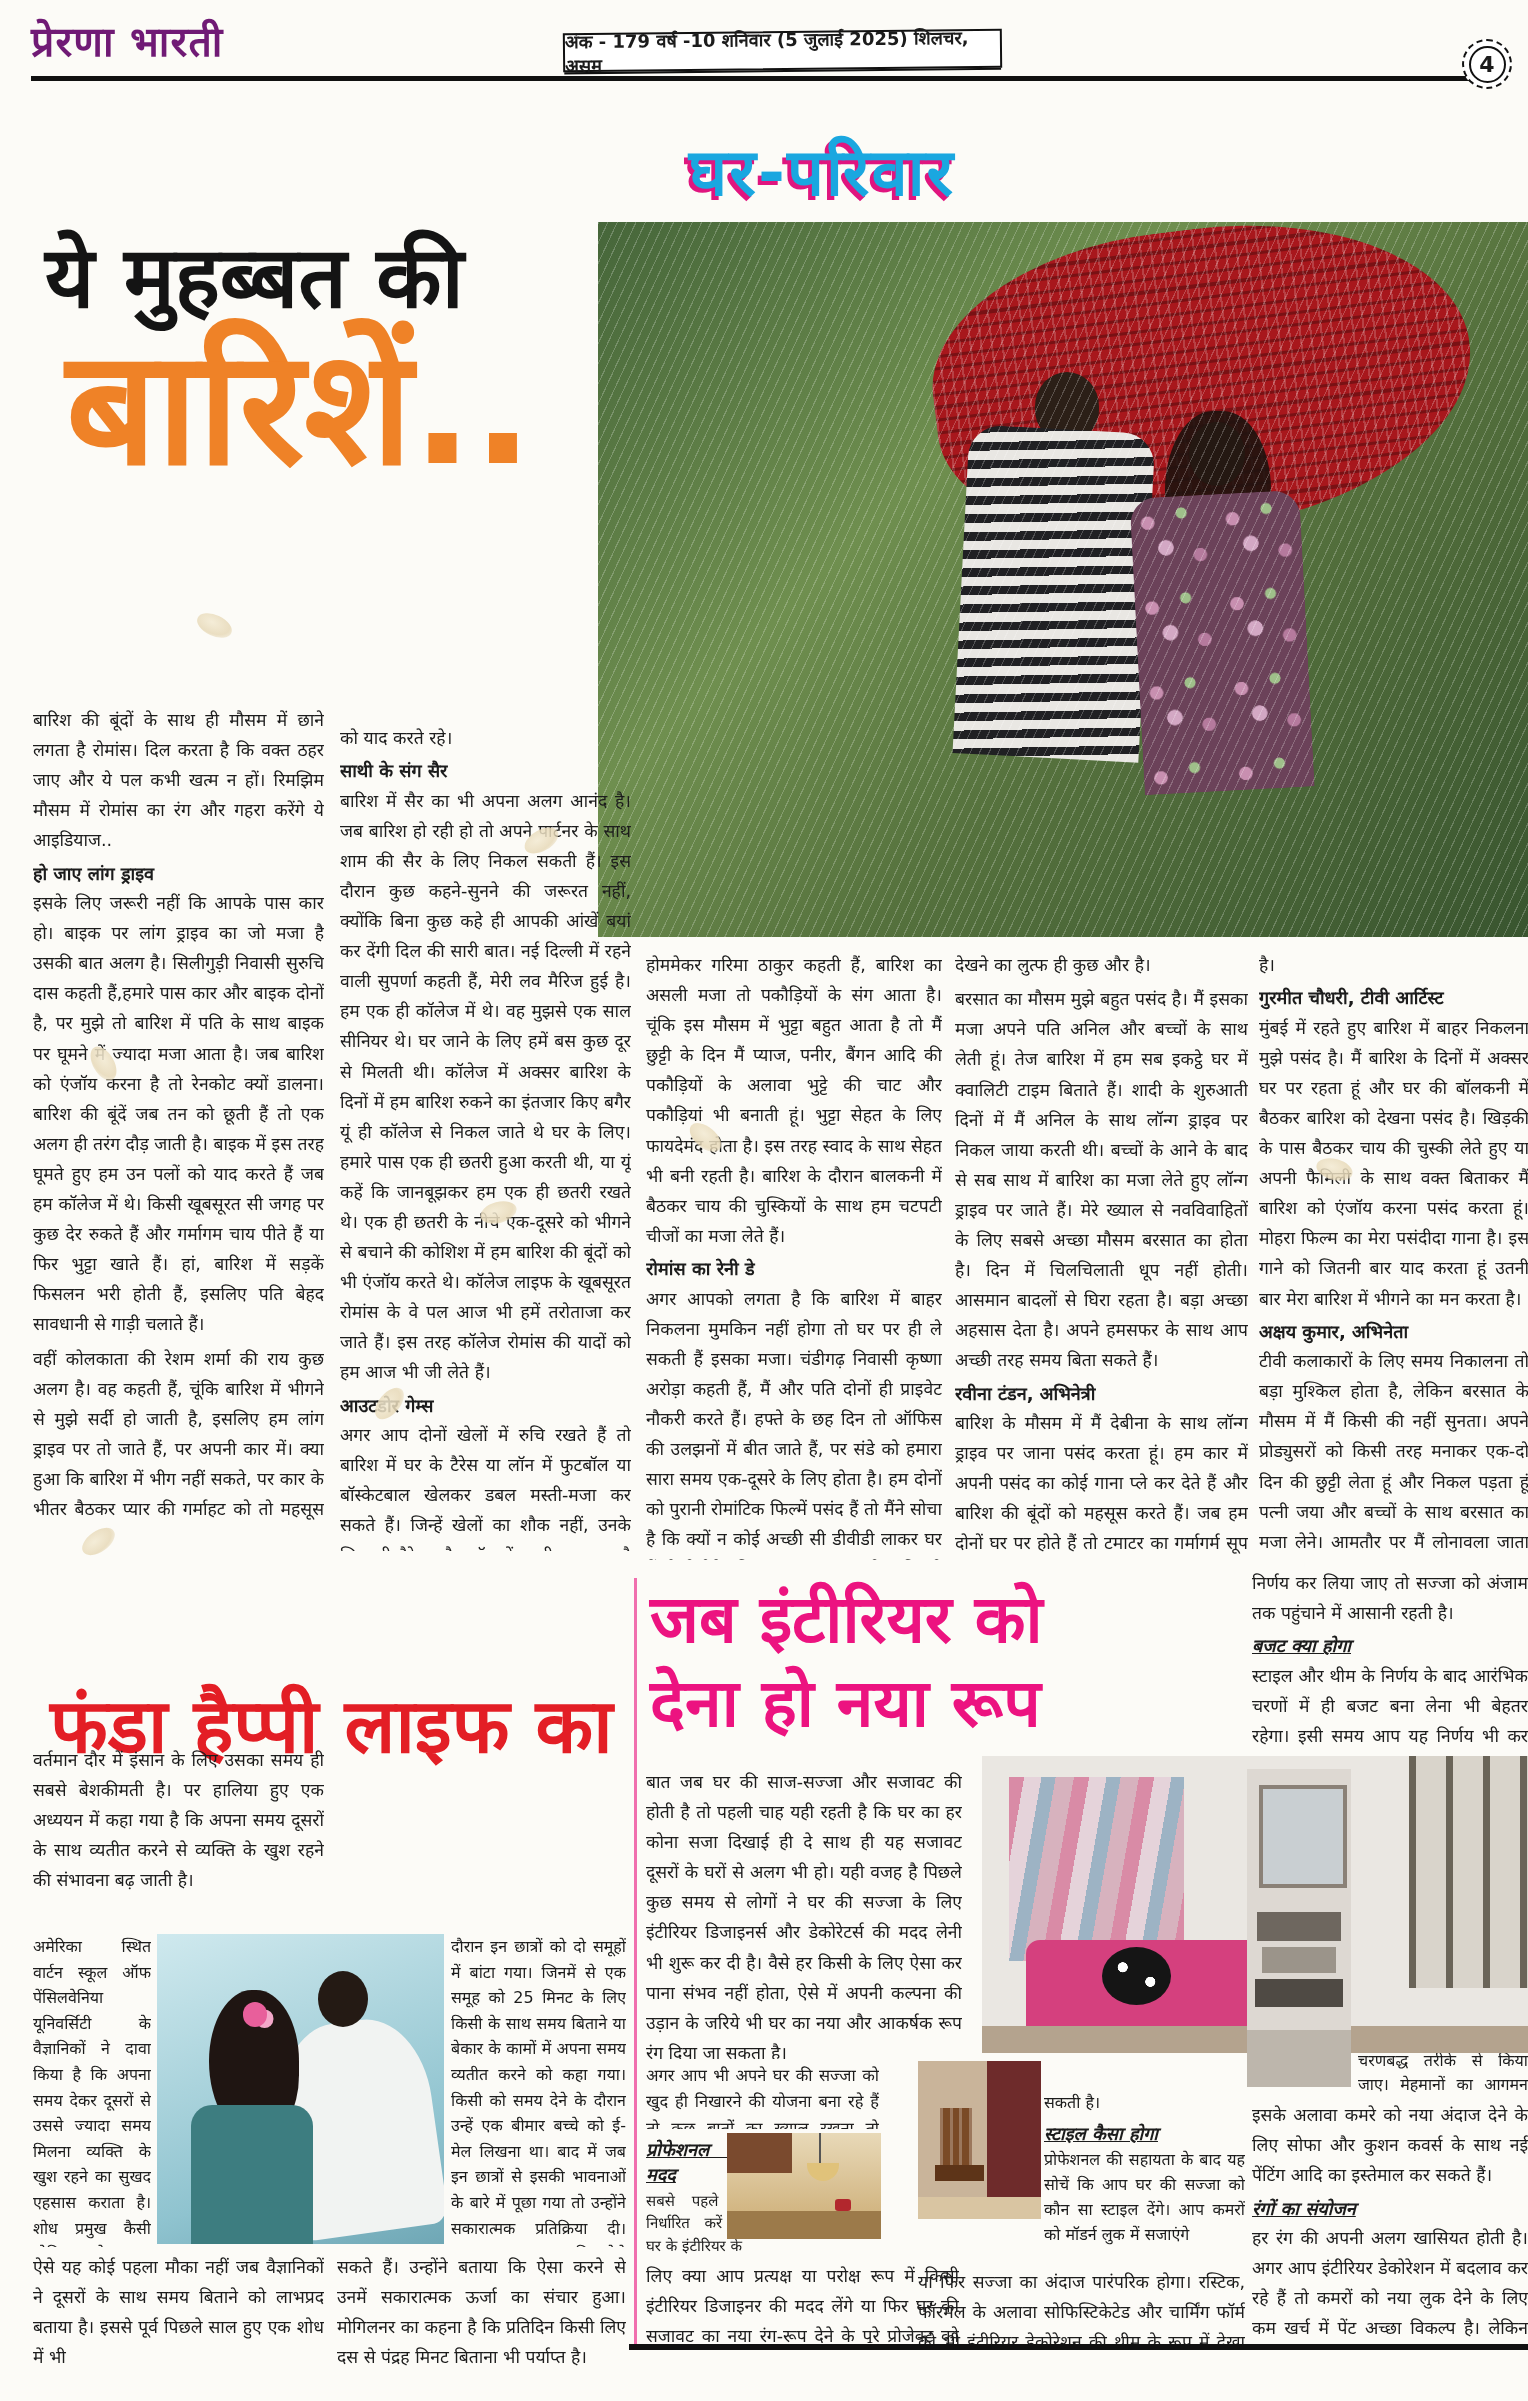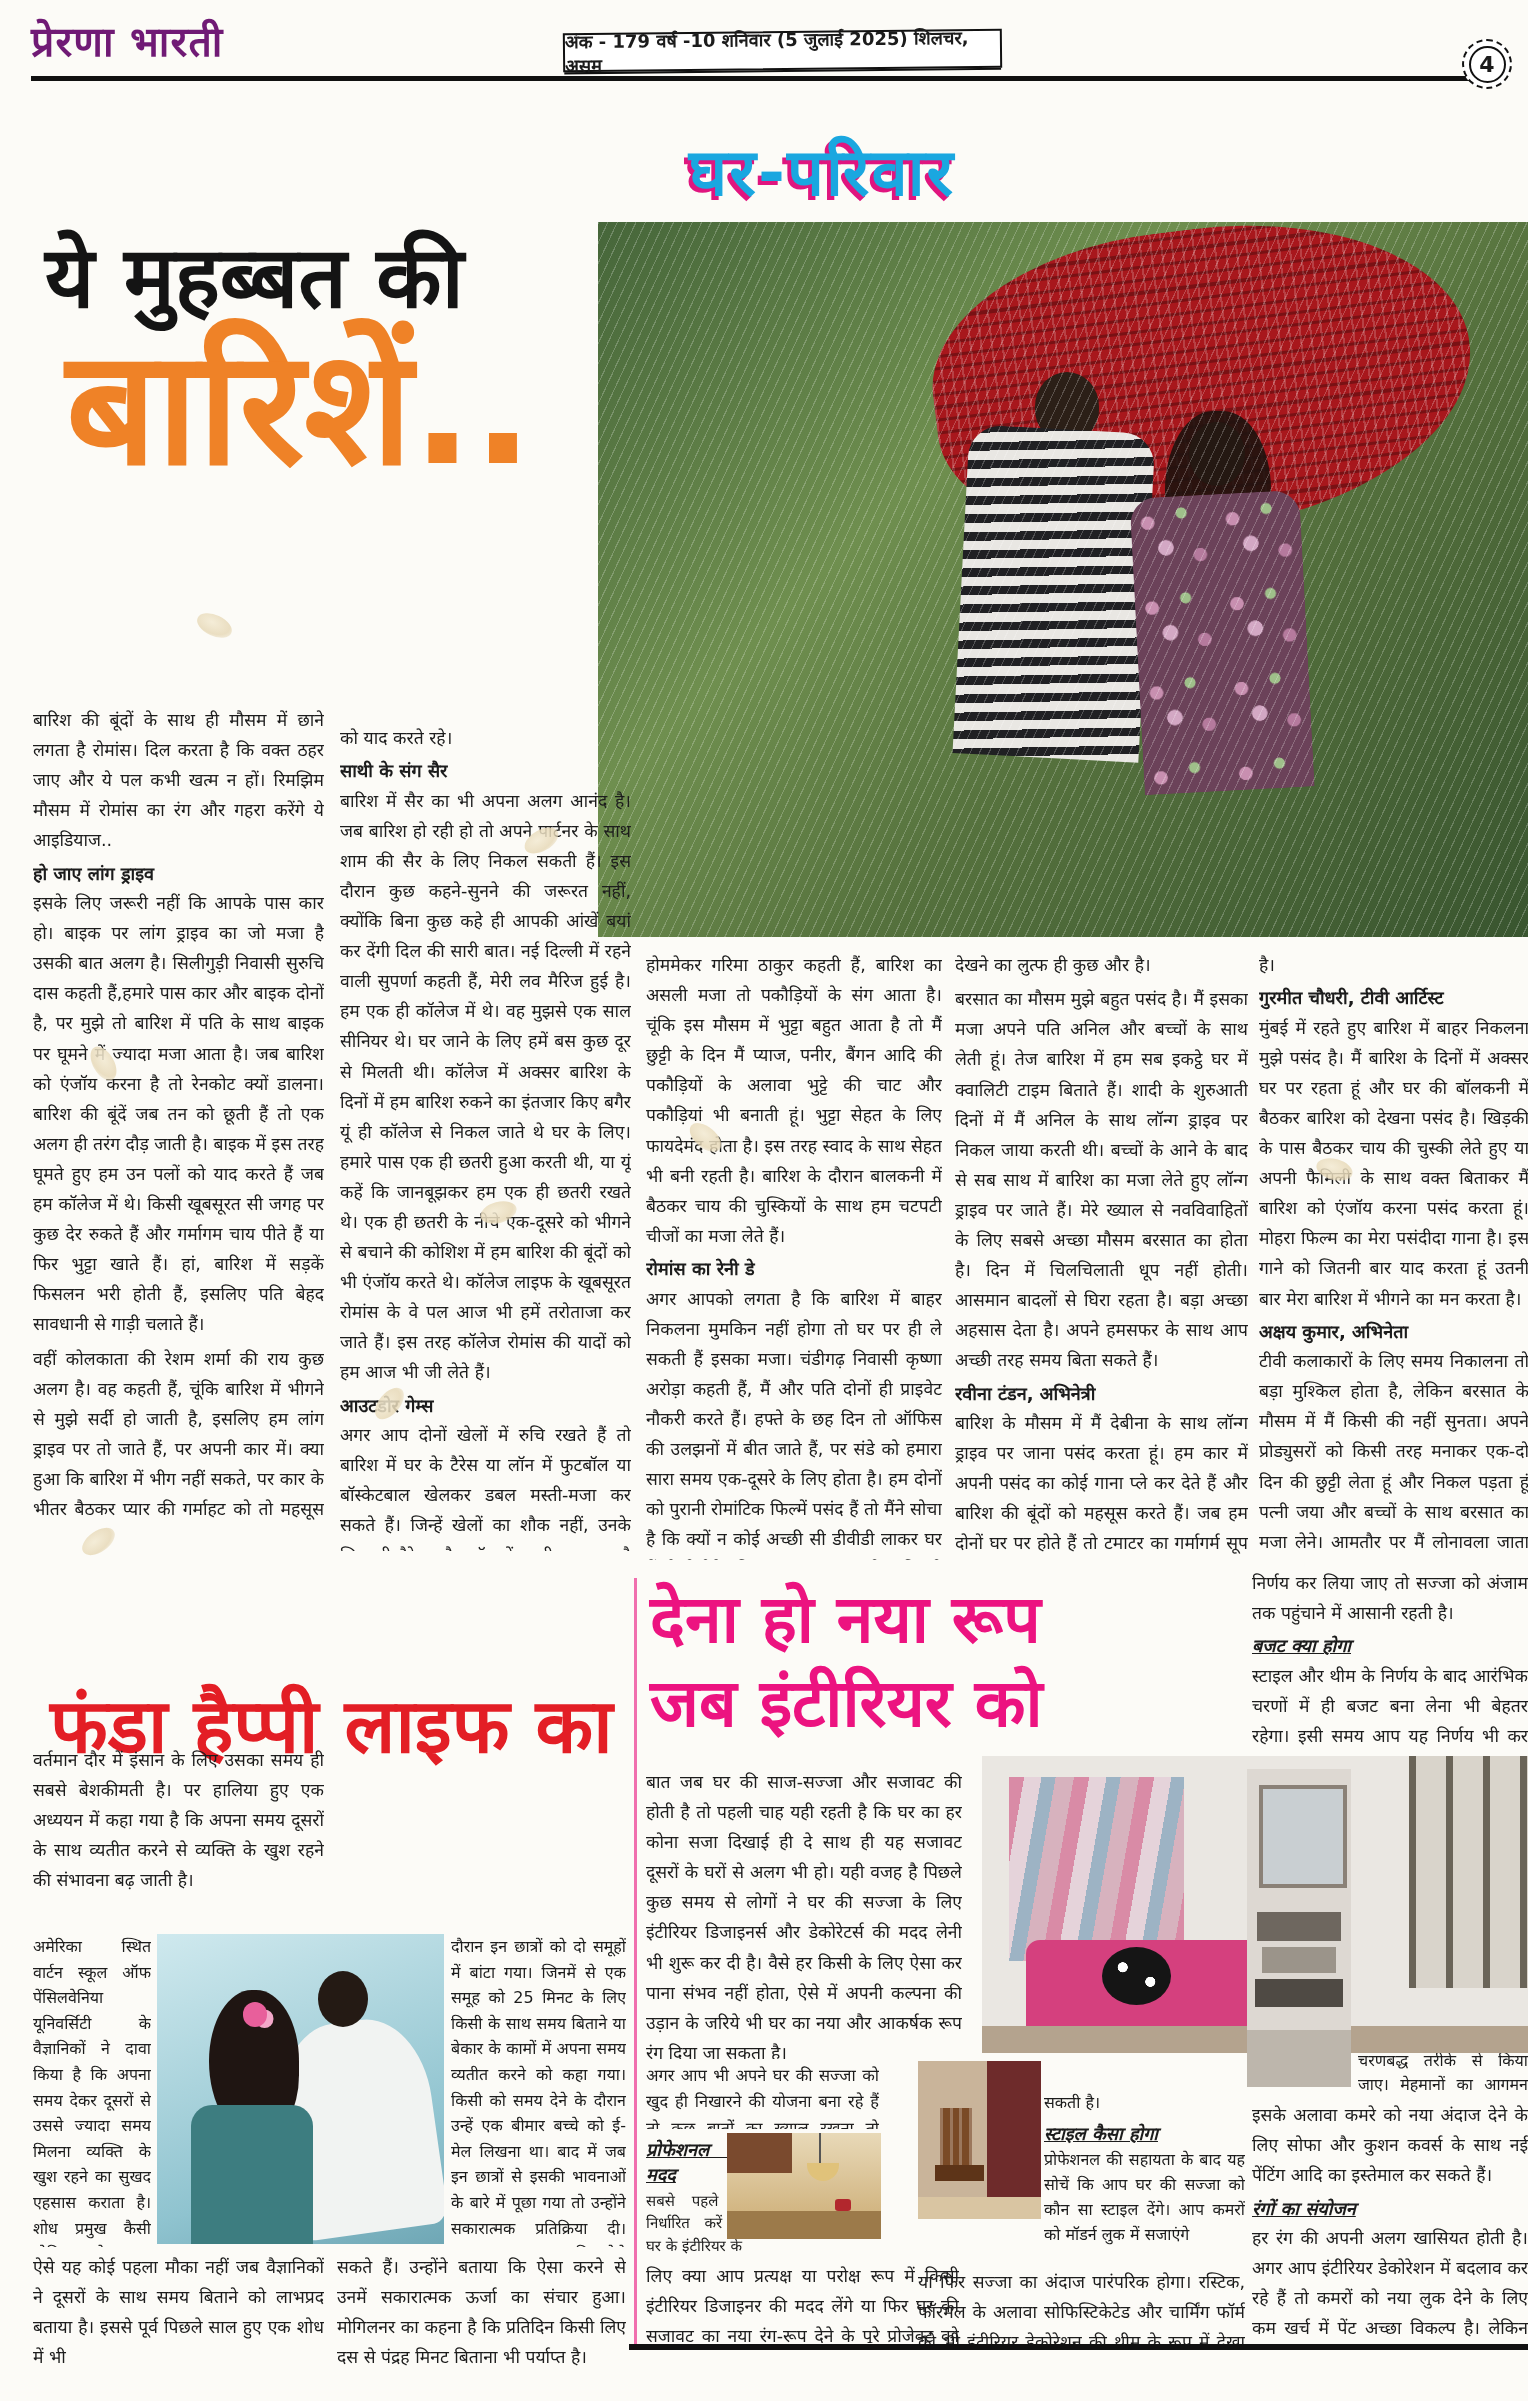--- a/index.html
+++ b/index.html
@@ -171,22 +171,22 @@
   <div class="photo photo-funda">
     <div class="shirt"></div>
     <div class="headm"></div>
     <div class="hairw"></div>
     <div class="topw"></div>
     <div class="flower"></div>
   </div>
 
   <div class="abs vdivider"></div>
   <div class="abs int-hl">
+    <div>जब इंटीरियर को</div>
     <div>देना हो नया रूप</div>
-    <div>जब इंटीरियर को</div>
   </div>
 
   <div class="col int" style="left:646px;top:1767px;width:316px;height:292px;">
       <p>बात जब घर की साज-सज्जा और सजावट की होती है तो पहली चाह यही रहती है कि घर का हर कोना सजा दिखाई ही दे साथ ही यह सजावट दूसरों के घरों से अलग भी हो। यही वजह है पिछले कुछ समय से लोगों ने घर की सज्जा के लिए इंटीरियर डिजाइनर्स और डेकोरेटर्स की मदद लेनी भी शुरू कर दी है। वैसे हर किसी के लिए ऐसा कर पाना संभव नहीं होता, ऐसे में अपनी कल्पना की उड़ान के जरिये भी घर का नया और आकर्षक रूप रंग दिया जा सकता है।</p>
     </div>
   <div class="col int" style="left:646px;top:2063px;width:233px;height:66px;font-size:16.4px;line-height:1.6;">
       <p>अगर आप भी अपने घर की सज्जा को खुद ही निखारने की योजना बना रहे हैं तो कुछ बातों का ख्याल रखना तो जरूरी है। आइये जानते हैं इन सवालों के बारे में।</p>
     </div>
   <div class="col int" style="left:646px;top:2132px;width:106px;height:127px;font-size:15px;line-height:1.5;">
       <h4>प्रोफेशनल की मदद</h4>

